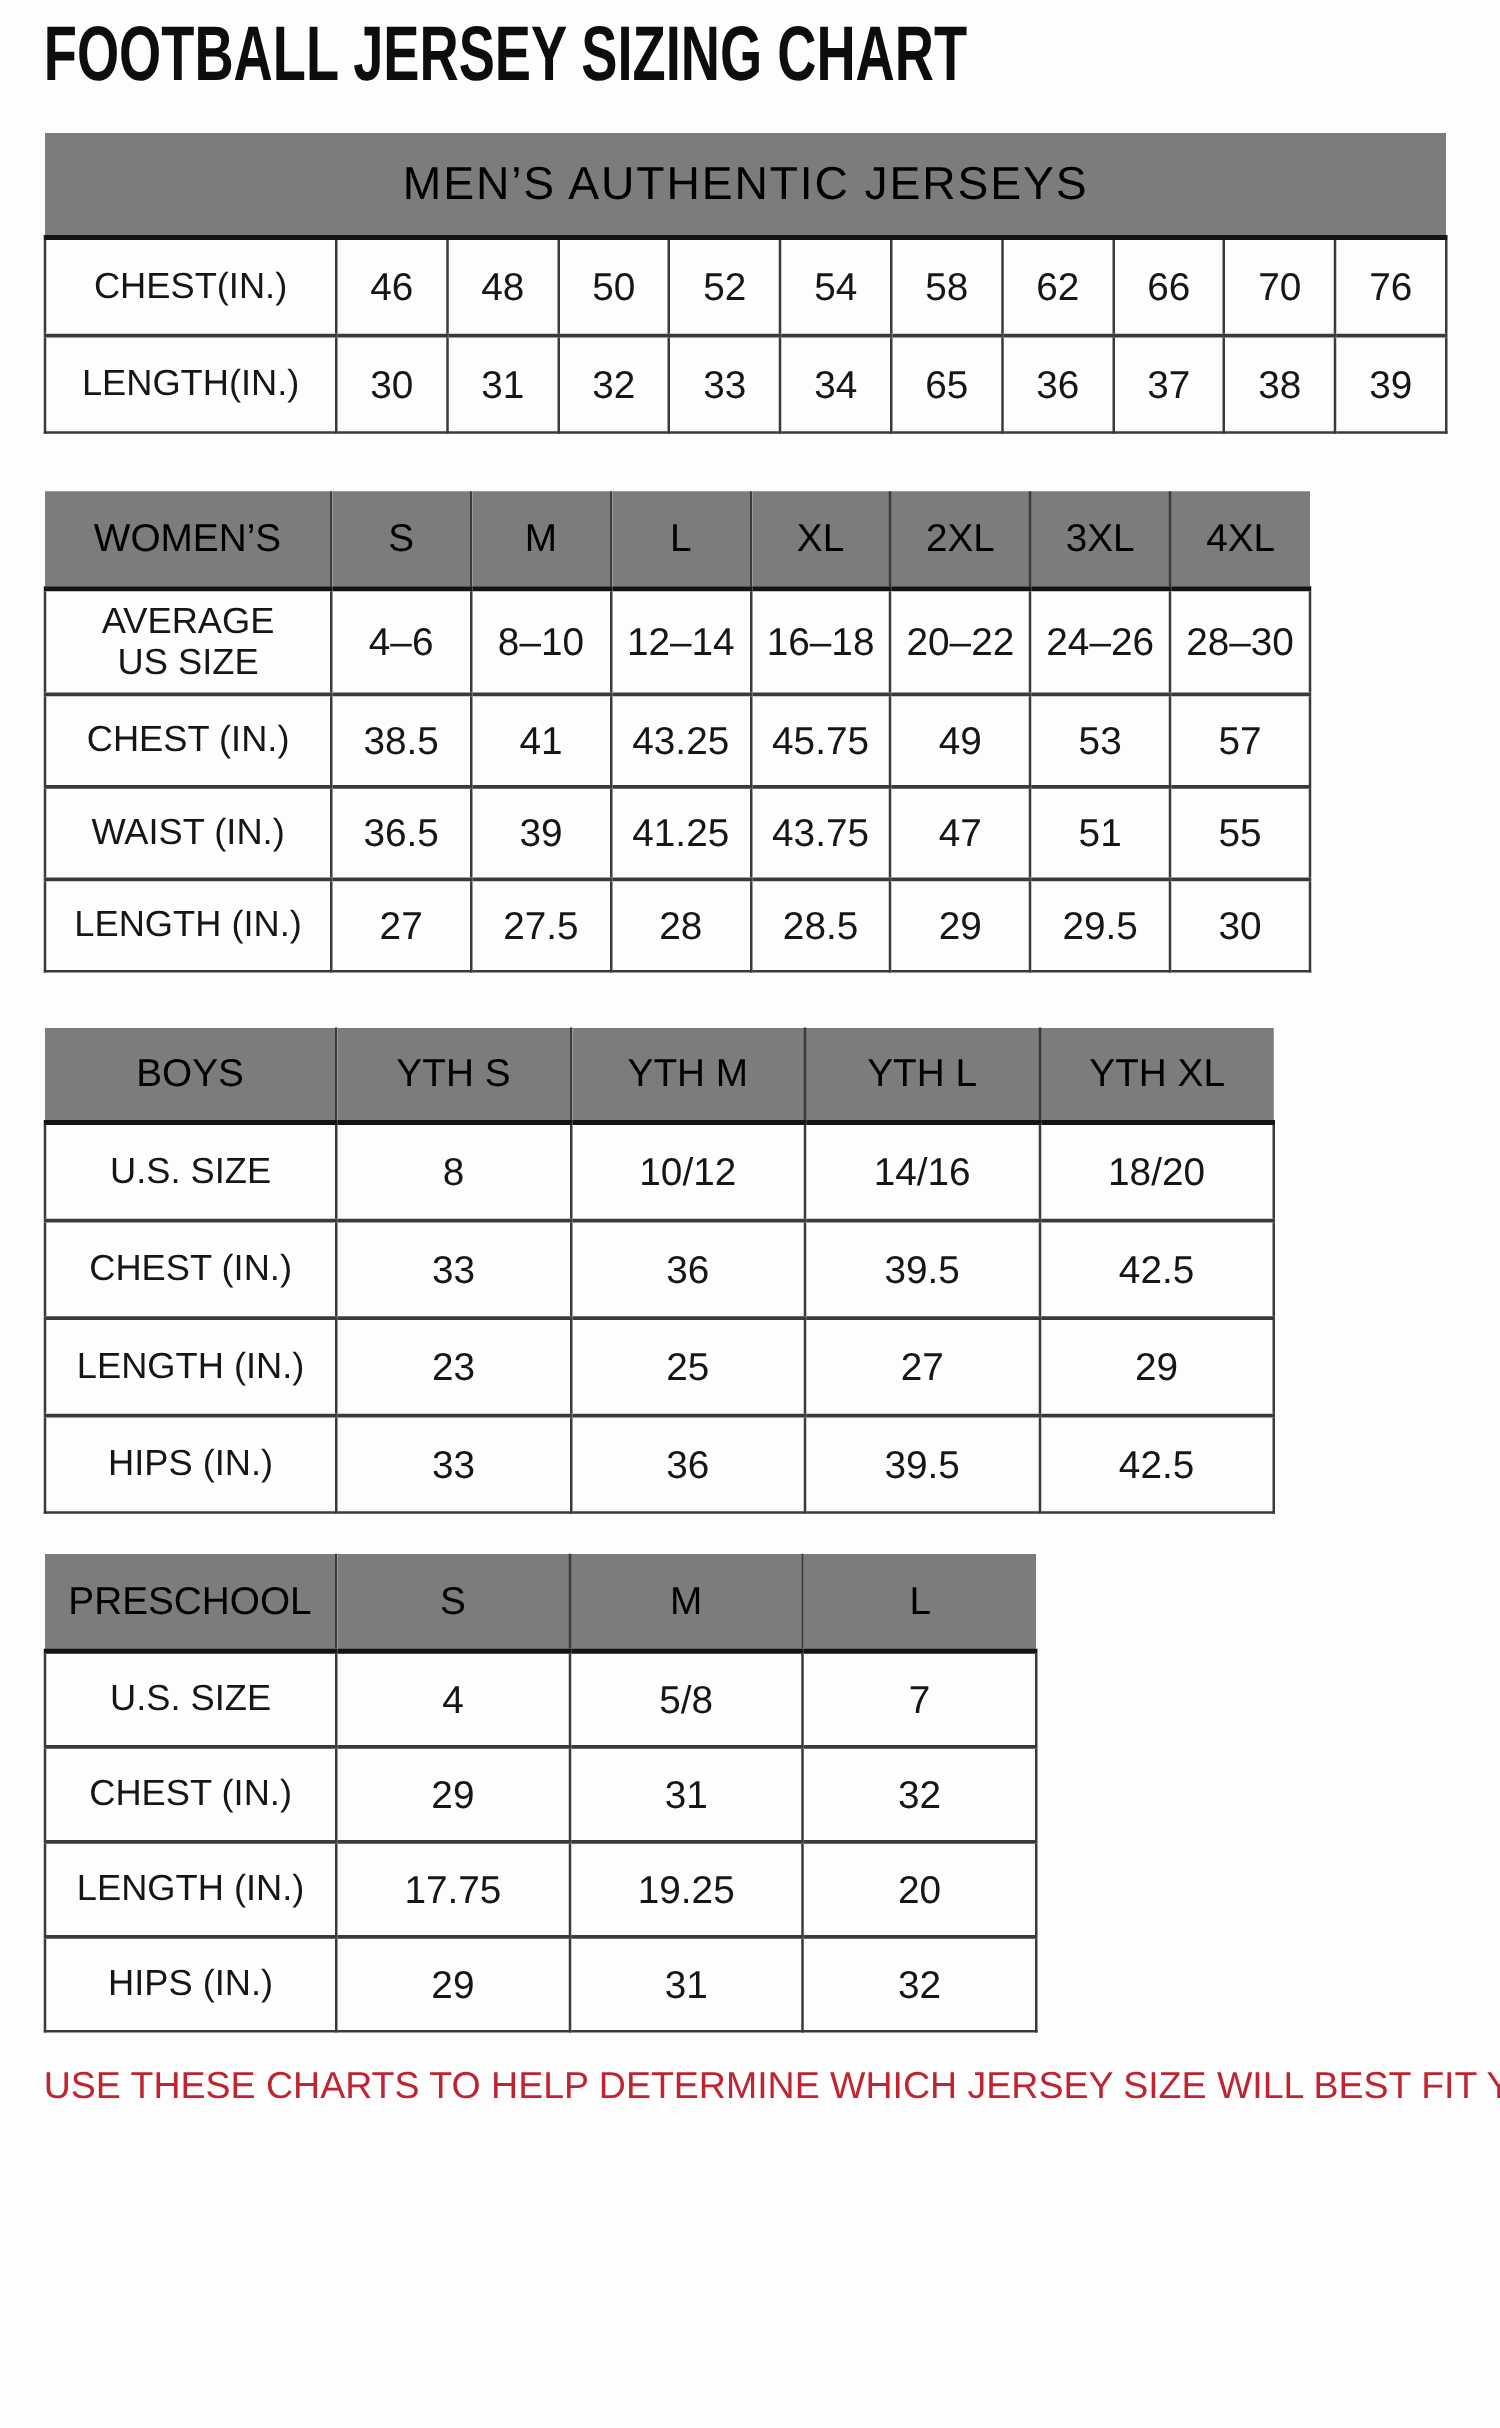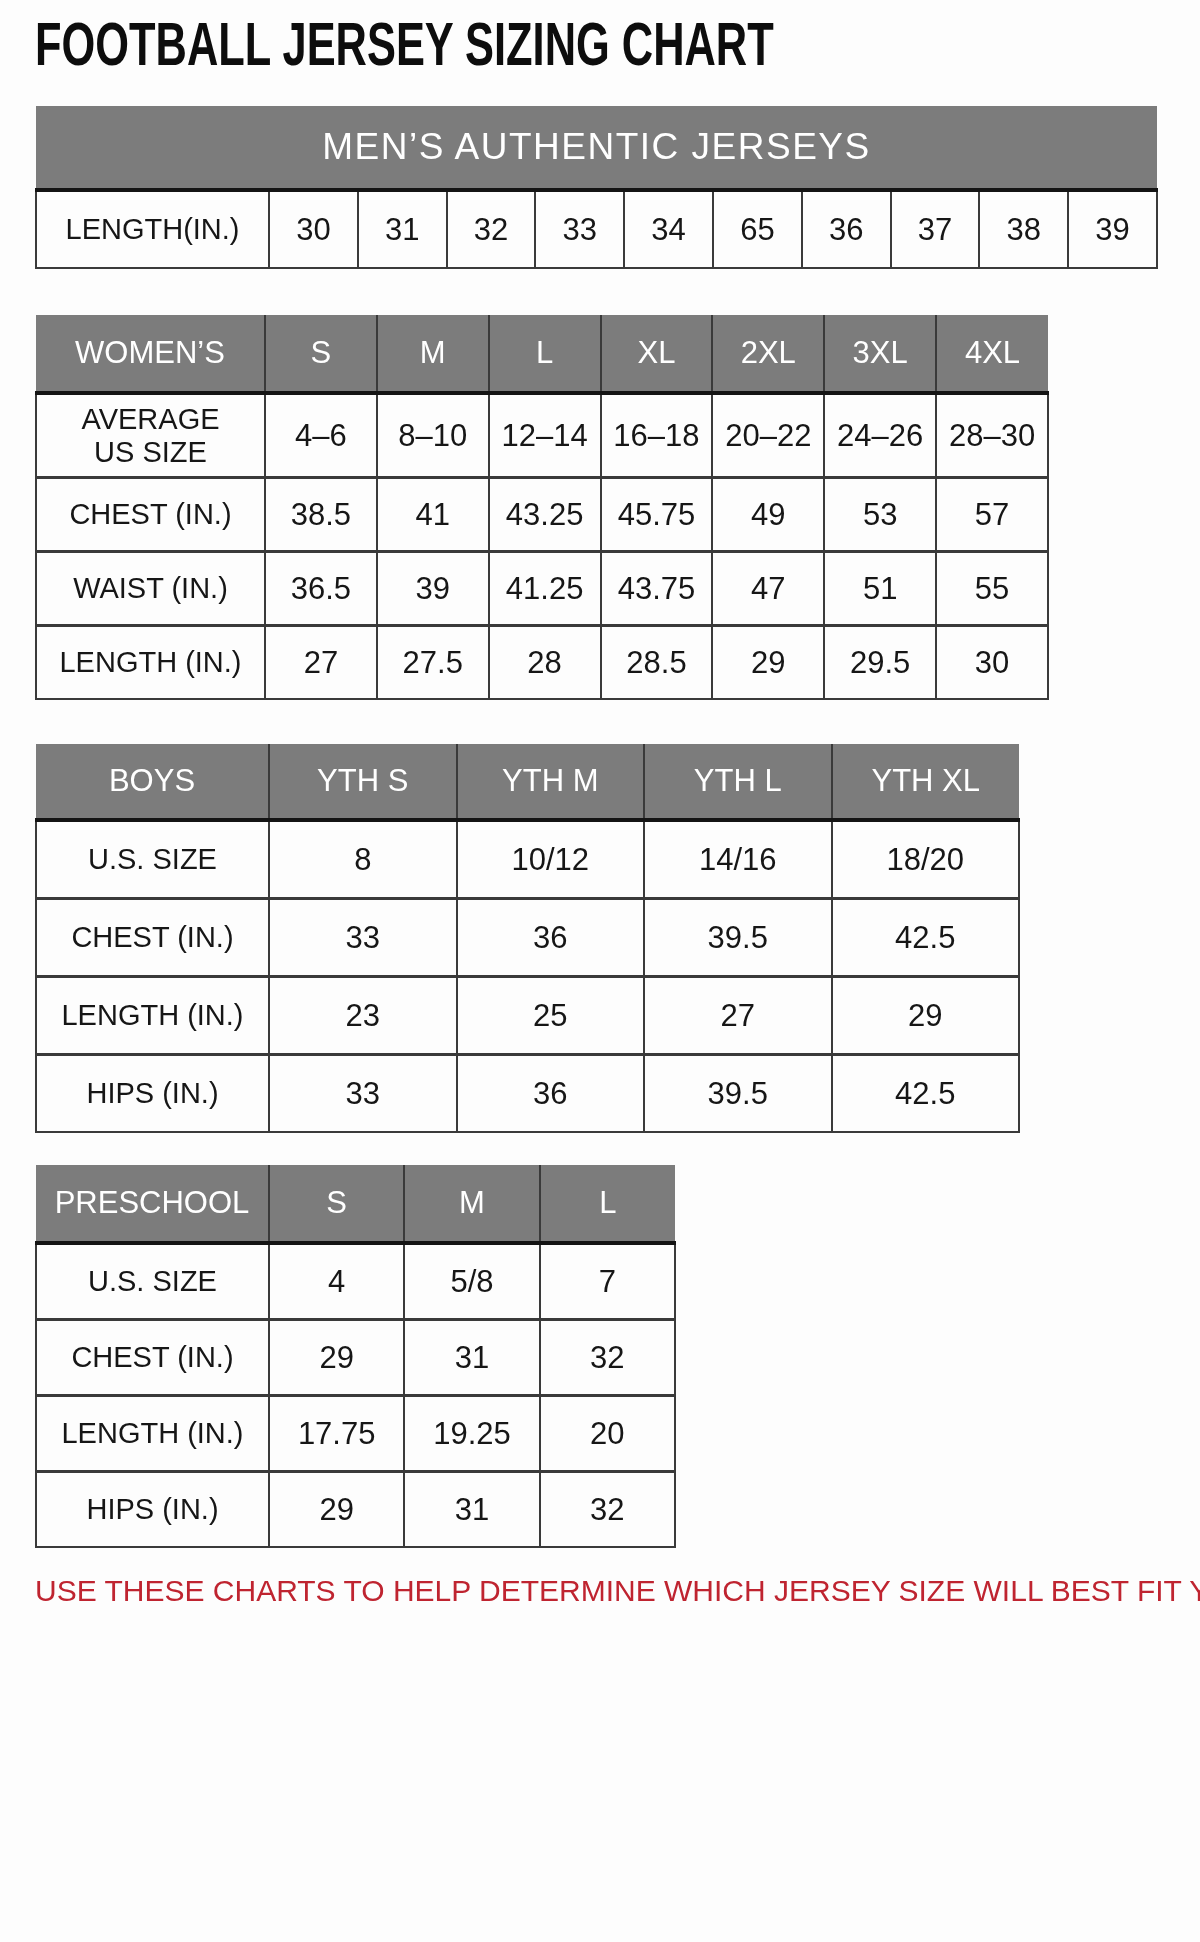--- a/index.html
+++ b/index.html
@@ -46,34 +46,34 @@
     border: 2px solid var(--border-dark);
     text-align: center;
     vertical-align: middle;
     padding: 0 4px;
     overflow: hidden;
   }
   table.sizing tbody td { border-top-width: 3px; font-size: 31px; }
   table.sizing td.row-label { font-size: 29px; white-space: pre-line; }
   table.sizing thead th {
     background: var(--header-gray);
-    color: #ffffff;
+    color: #000000;
     font-weight: 400;
     border-top: none;
     border-bottom: 4px solid #141414;
     font-size: 31px;
   }
   table.sizing thead th:first-child { border-left: none; }
   table.sizing thead th:last-child { border-right: none; }
   table.sizing thead th.banner { font-size: 37px; letter-spacing: 1.5px; }
 
   .tbl-mens      { width: 1123px; margin-top: 34px; }
   .tbl-womens    { width: 1014px;  margin-top: 46px; }
   .tbl-boys      { width: 985px;  margin-top: 44px; }
-  .tbl-preschool { width: 641px;  margin-top: 32px; padding-left: 19px; }
+  .tbl-preschool { width: 795px;  margin-top: 32px; padding-left: 19px; }
 
   .tbl-mens      col.label-col { width: 233px; }
   .tbl-womens    col.label-col { width: 229px; }
   .tbl-boys      col.label-col { width: 233px; }
   .tbl-preschool col.label-col { width: 233px; }
 
   .tbl-mens      thead th { height: 82px; }
   .tbl-womens    thead th { height: 76px; }
   .tbl-boys      thead th { height: 74px; }
   .tbl-preschool thead th { height: 76px; }
@@ -104,20 +104,33 @@
     <colgroup>
         <col class="label-col">
         <col span="10">
       </colgroup>
     <thead>
         <tr>
           <th class="banner" colspan="11">MEN’S AUTHENTIC JERSEYS</th>
         </tr>
       </thead>
     <tbody>
+        <tr>
+          <td class="row-label">CHEST(IN.)</td>
+          <td>46</td>
+          <td>48</td>
+          <td>50</td>
+          <td>52</td>
+          <td>54</td>
+          <td>58</td>
+          <td>62</td>
+          <td>66</td>
+          <td>70</td>
+          <td>76</td>
+        </tr>
         <tr>
           <td class="row-label">LENGTH(IN.)</td>
           <td>30</td>
           <td>31</td>
           <td>32</td>
           <td>33</td>
           <td>34</td>
           <td>65</td>
           <td>36</td>
           <td>37</td>

